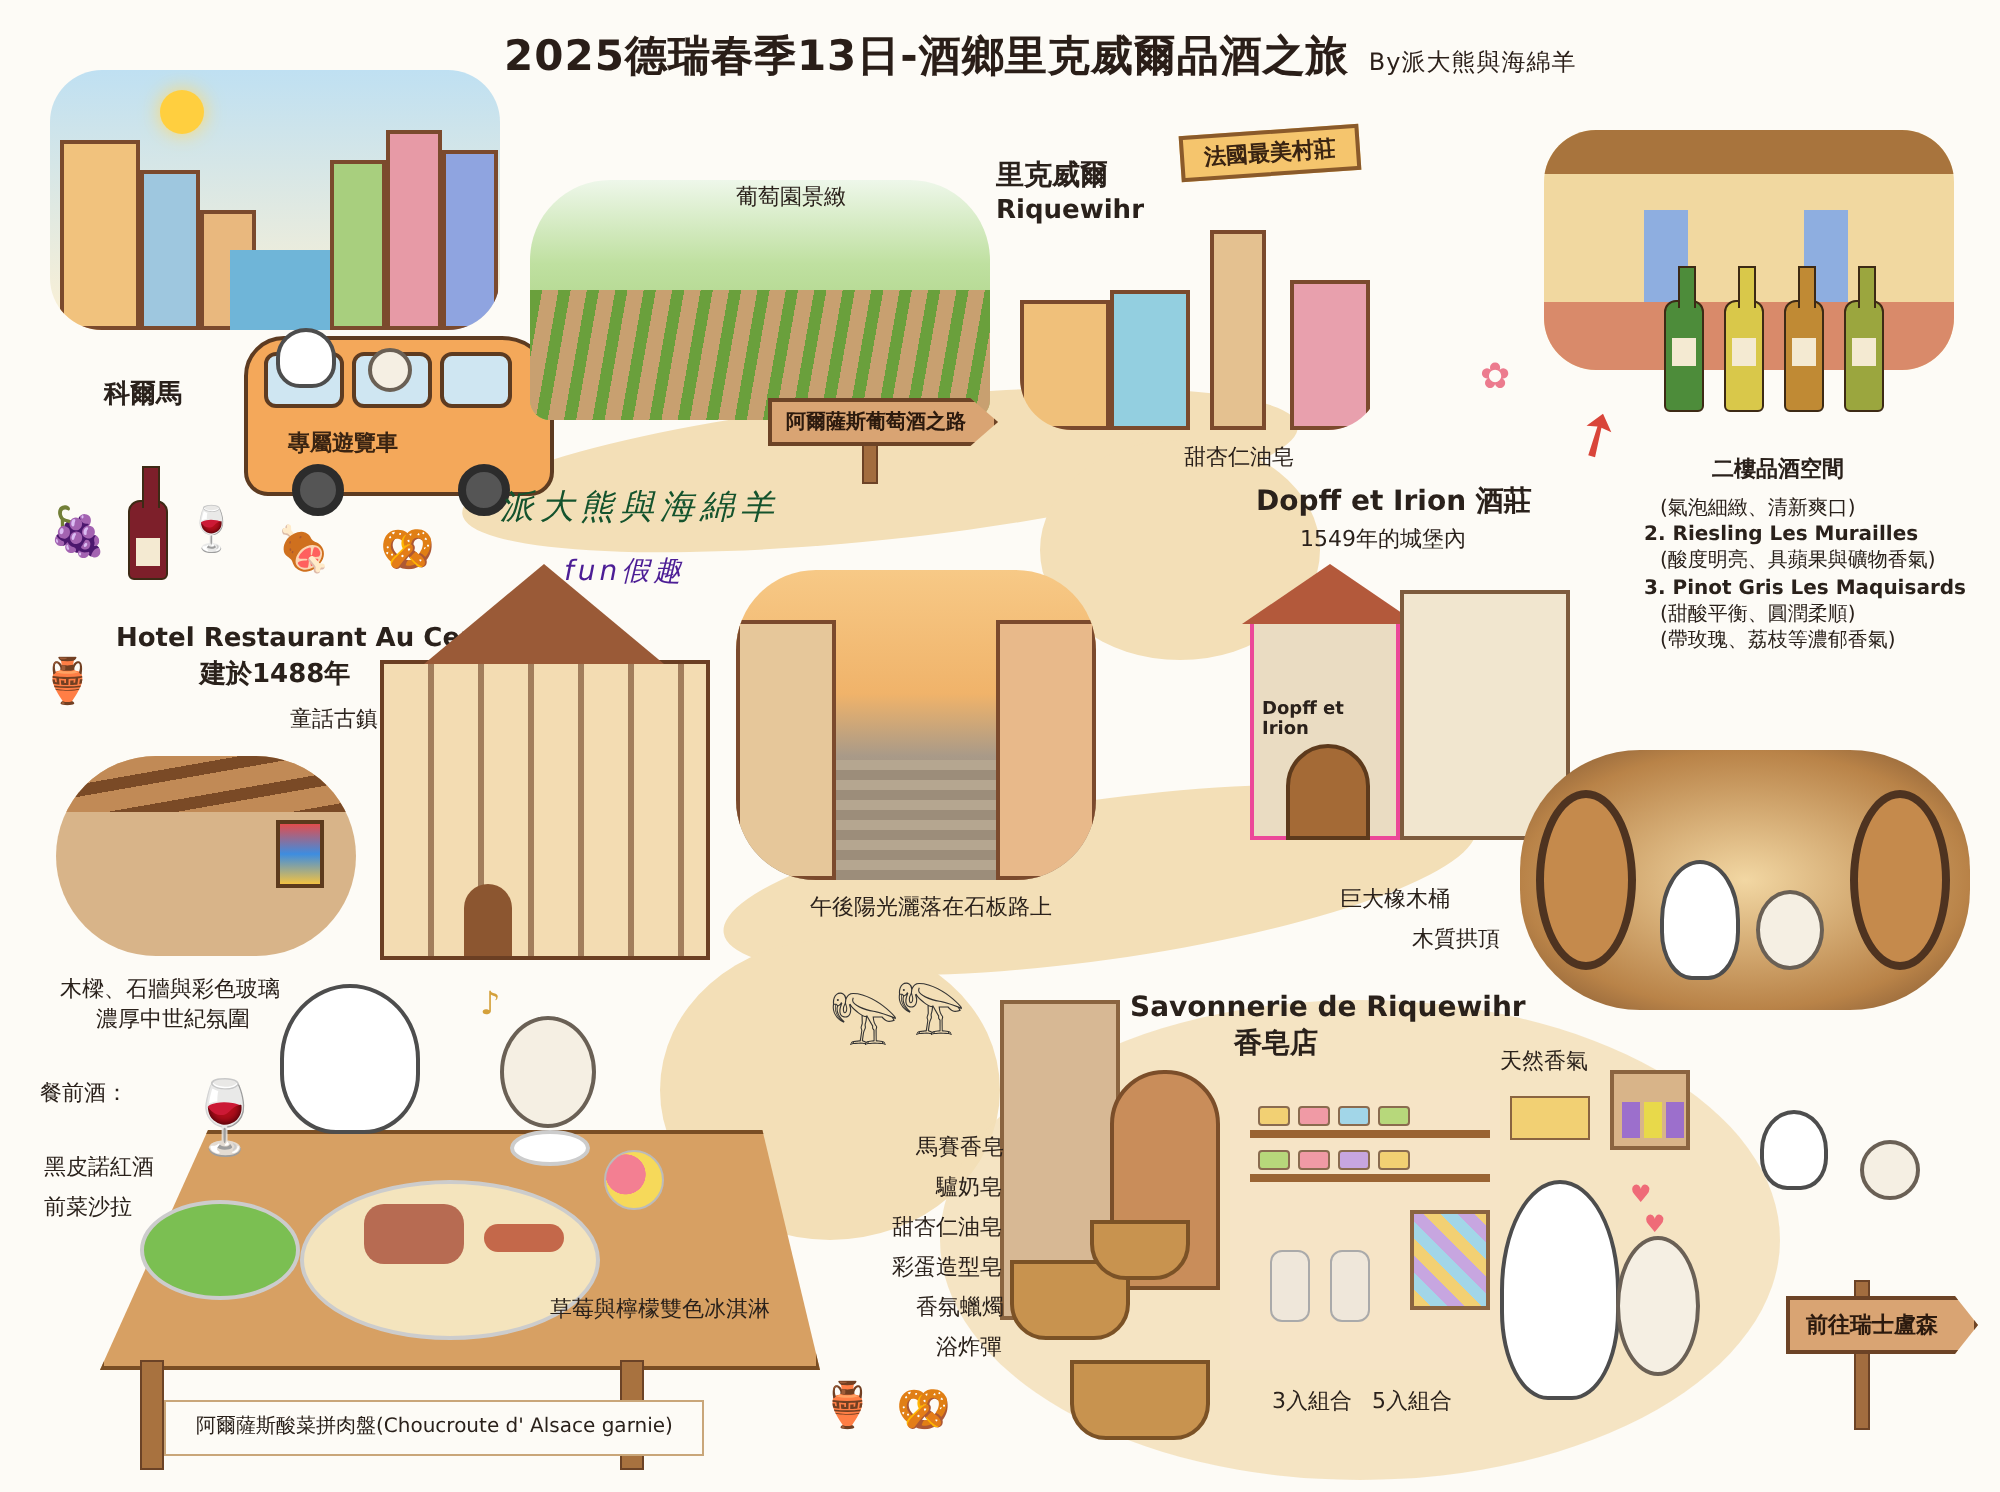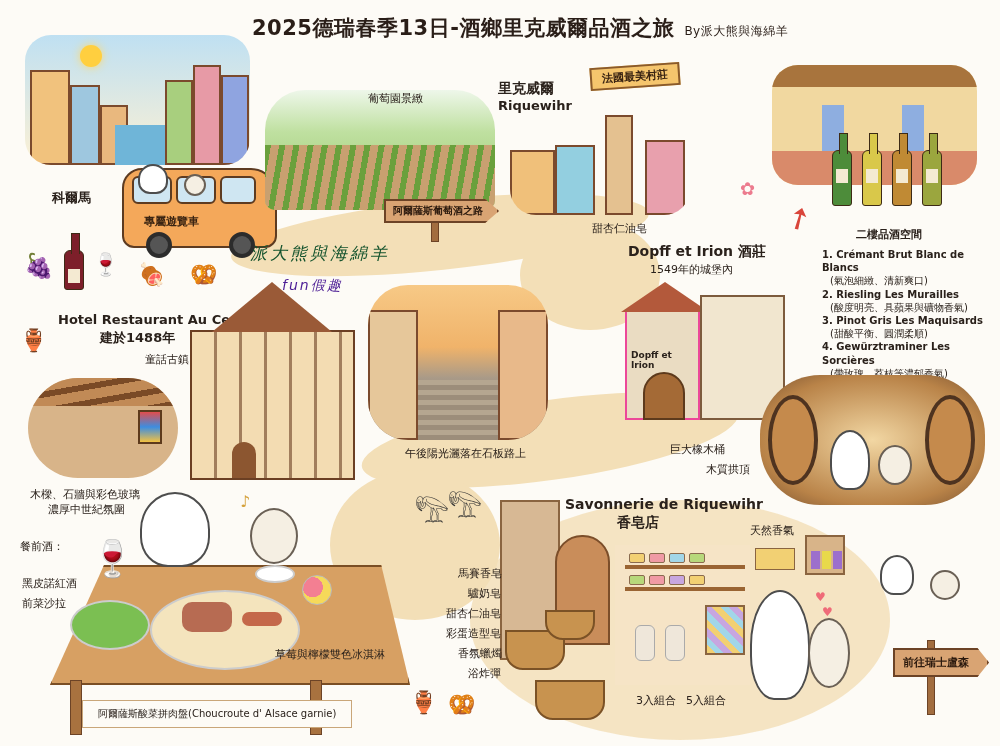--- a/index.html
+++ b/index.html
@@ -170,27 +170,25 @@
     <div class="bottle-label"></div>
   </div>
 <div class="bottle" style="left:922px;top:150px;height:56px;background:#9ba63e;">
     <div class="bottle-label"></div>
   </div>
 <div class="arrow-red" style="left:786px;top:200px;transform:rotate(-30deg);">➚</div>
 <div class="abs" style="left:740px;top:178px;color:#ec7b8e;font-size:18px;">✿</div>
 <div class="lbl lbl-lg" style="left:856px;top:228px;font-size:11px;">二樓品酒空間</div>
 
 <div class="abs wine-list">
-  <div class="item">1. Crémant Brut Blanc de Blancs</div>
   <div class="desc">(氣泡細緻、清新爽口)</div>
   <div class="item">2. Riesling Les Murailles</div>
   <div class="desc">(酸度明亮、具蘋果與礦物香氣)</div>
   <div class="item">3. Pinot Gris Les Maquisards</div>
   <div class="desc">(甜酸平衡、圓潤柔順)</div>
-  <div class="item">4. Gewürztraminer Les Sorcières</div>
   <div class="desc">(帶玫瑰、荔枝等濃郁香氣)</div>
 </div>
 
 <div class="scene" style="left:760px;top:375px;width:225px;height:130px;background:radial-gradient(ellipse at center,#f2d7a3 0%,#b98348 70%,#7a5230 100%);border-radius:60px;">
   <div class="barrel" style="left:8px;top:20px;width:50px;height:90px;"></div>
   <div class="barrel" style="left:165px;top:20px;width:50px;height:90px;"></div>
   <div class="bear" style="left:70px;top:55px;width:40px;height:60px;"></div>
   <div class="sheep" style="left:118px;top:70px;width:34px;height:40px;"></div>
 </div>
 <div class="lbl" style="left:670px;top:443px;">巨大橡木桶</div>

